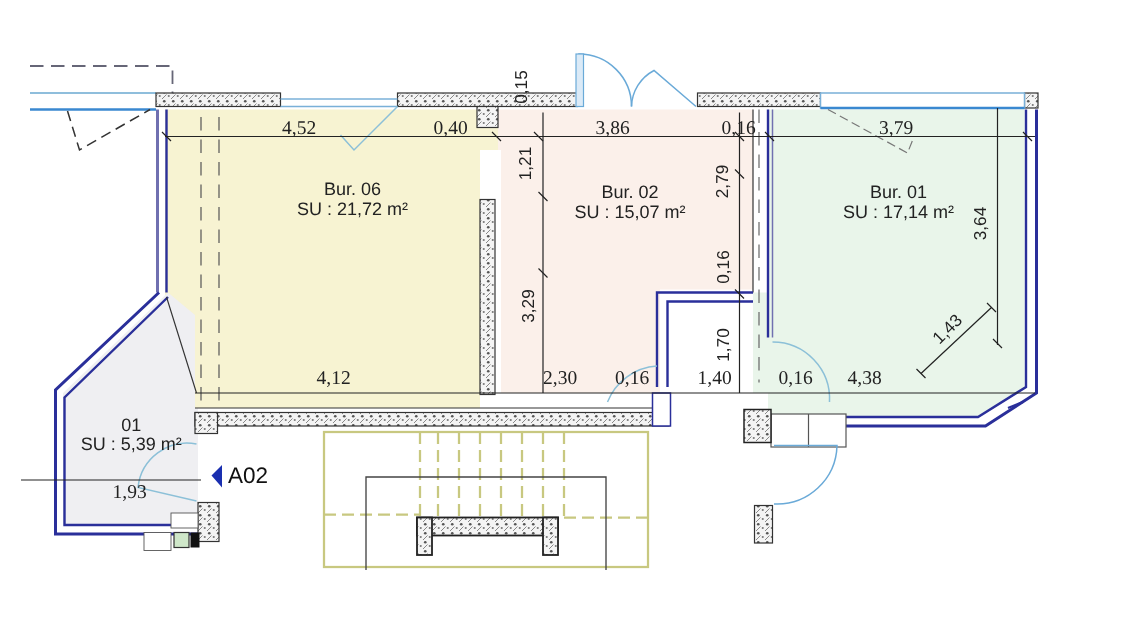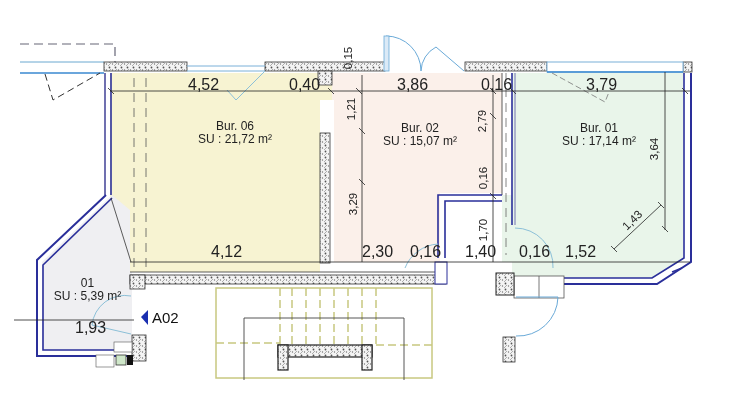--- a/index.html
+++ b/index.html
@@ -1,19 +1,19 @@
 <!DOCTYPE html>
 <html><head>
 <meta charset="utf-8">
 <style>
   html,body{margin:0;padding:0;background:#ffffff;}
   body{width:750px;height:420px;overflow:hidden;position:relative;font-family:"Liberation Sans",sans-serif;}
   #plan{position:absolute;left:0;top:0;width:750px;height:420px;}
   .lbl{position:absolute;font-size:12px;color:#222;line-height:13px;white-space:nowrap;text-align:center;}
-  .dim{position:absolute;font-size:16px;color:#222;line-height:12px;white-space:nowrap;}
+  .dim{position:absolute;font-size:13px;color:#222;line-height:12px;white-space:nowrap;font-family:Liberation Serif, serif;}
   .vdim{position:absolute;font-size:11.5px;color:#222;line-height:12px;white-space:nowrap;transform:rotate(-90deg);transform-origin:center center;}
   .ddim{position:absolute;font-size:11.5px;color:#222;line-height:12px;white-space:nowrap;transform:rotate(-45deg);transform-origin:center center;}
   .tag{position:absolute;font-size:15px;color:#111;line-height:16px;text-align:right;}
 </style>
 </head>
 <body>
 
 <div id="plan">
 <svg width="750" height="420" viewBox="0 0 750 420" xmlns="http://www.w3.org/2000/svg">
   <defs>
@@ -153,21 +153,21 @@
 <span class="dim" style="left:188px;top:79px;">4,52</span>
 <span class="dim" style="left:289px;top:79px;">0,40</span>
 <span class="dim" style="left:397px;top:79px;">3,86</span>
 <span class="dim" style="left:481px;top:79px;">0,16</span>
 <span class="dim" style="left:586px;top:79px;">3,79</span>
 <span class="dim" style="left:211px;top:246px;">4,12</span>
 <span class="dim" style="left:362px;top:246px;">2,30</span>
 <span class="dim" style="left:410px;top:246px;">0,16</span>
 <span class="dim" style="left:465px;top:246px;">1,40</span>
 <span class="dim" style="left:519px;top:246px;">0,16</span>
-<span class="dim" style="left:565px;top:246px;">1,52</span>
+<span class="dim" style="left:565px;top:246px;">4,38</span>
 <span class="dim" style="left:75px;top:322px;text-align:right;">1,93</span>
 
 
 <span class="vdim" style="left:337px;top:52px;">0,15</span>
 <span class="vdim" style="left:340px;top:103px;">1,21</span>
 <span class="vdim" style="left:471px;top:115px;">2,79</span>
 <span class="vdim" style="left:643px;top:143px;">3,64</span>
 <span class="vdim" style="left:342px;top:198px;">3,29</span>
 <span class="vdim" style="left:472px;top:172px;">0,16</span>
 <span class="vdim" style="left:472px;top:224px;">1,70</span>

